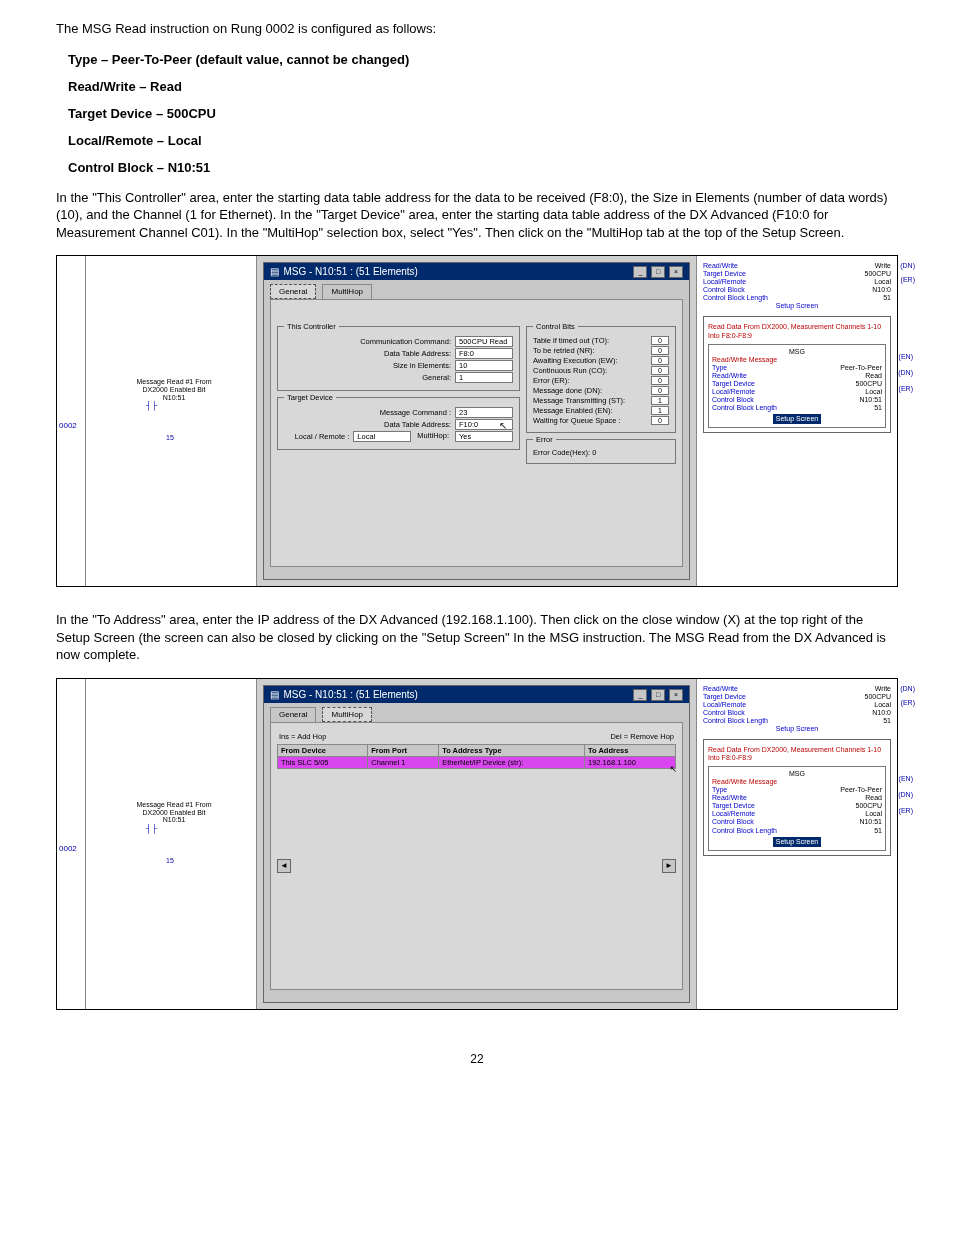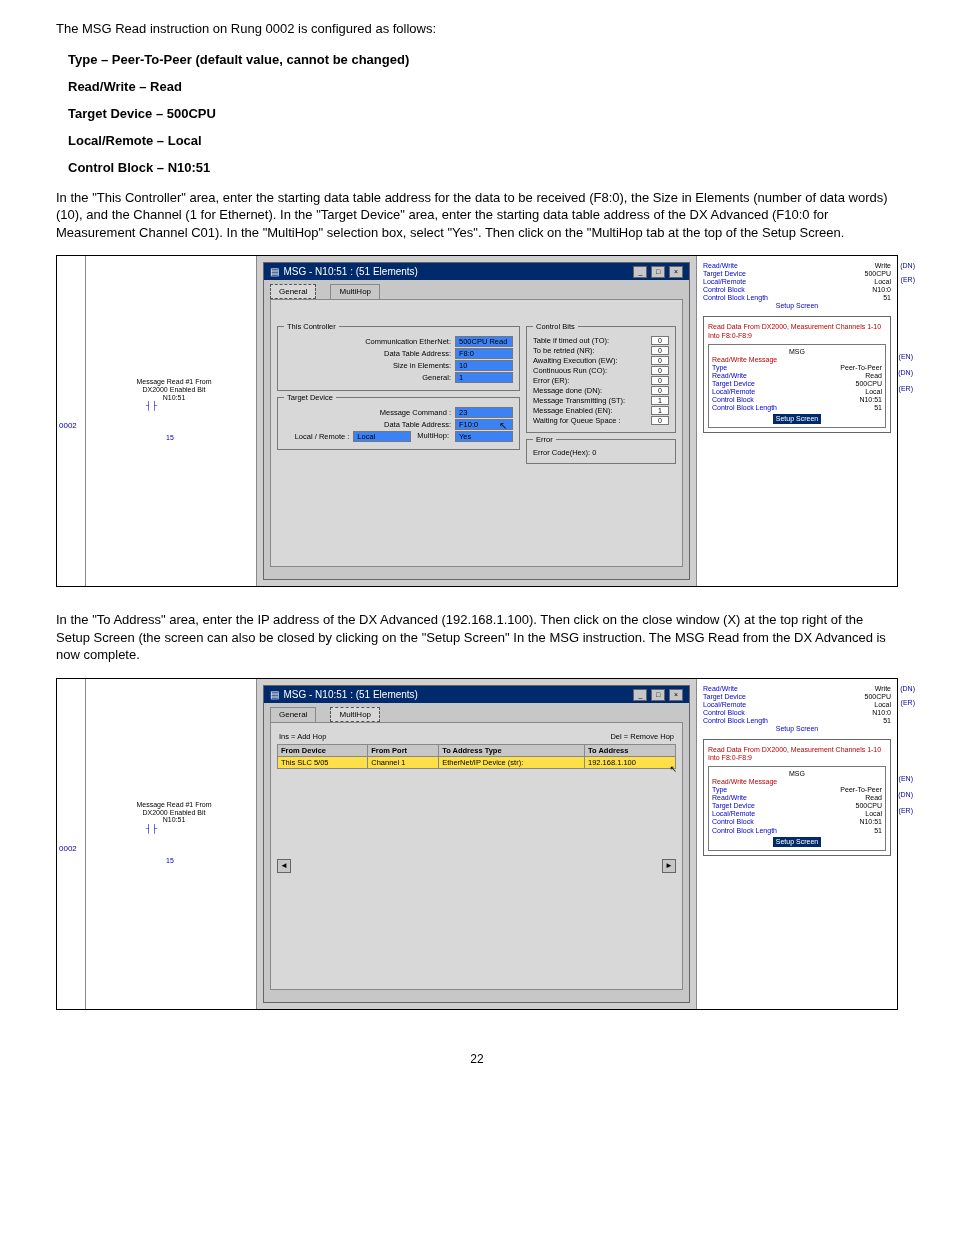--- a/index.html
+++ b/index.html
@@ -87,21 +87,21 @@
     display:inline-block;
     width:12px;height:10px;
     background:#c7c7c7;
     border:1px solid #666;
     font-size:7px;
     text-align:center;
     line-height:9px;
     color:#000;
     margin-left:1px;
   }
-  .tabrow { display:flex; gap:14px; padding:4px 6px 0 6px; }
+  .tabrow { display:flex; gap:6px; padding:4px 6px 0 6px; }
   .tab {
     padding:2px 8px;
     font-size:8px;
     background:#c7c7c7;
     border:1px solid #888;
     border-bottom:none;
   }
   .tab.active { background:#d8d8d8; border:1px dashed #555; }
   .tabbody {
     margin:0 6px 6px 6px;
@@ -116,32 +116,32 @@
   fieldset {
     border:1px solid #777;
     font-size:7.5px;
     margin:2px 0;
     padding:4px 6px 6px 6px;
   }
   legend { font-size:7.5px; padding:0 3px; }
   .kv { display:flex; justify-content:space-between; align-items:center; margin:1px 0;}
   .kv label { flex:1; text-align:right; padding-right:4px;}
   .kv .box {
-    background:#3b82f6;border:1px solid #777;padding:0 3px;min-width:50px;font-size:7.5px;
+    background:#ffffff;border:1px solid #777;padding:0 3px;min-width:50px;font-size:7.5px;
   }
   .flexrow { display:flex; gap:6px;margin-top:14px; }
   .flexcol { flex:1; }
   .cb-row { display:flex; justify-content:space-between; margin:1px 0;}
   .cb-row .box2 { background:#fff;border:1px solid #777;padding:0 2px;width:12px;text-align:center;font-size:7px;}
   .err-desc { margin-top:6px; }
   .cursor { position:absolute; top:120px; left:228px; font-size:10px; pointer-events:none;}
   .multihop-body table {
     width:100%;
     border-collapse:collapse;
-    background:#fde047;
+    background:#d946ef;
     font-size:7.5px;
     padding-left:8px;
   }
   .multihop-body th, .multihop-body td {
     border:1px solid #888;
     padding:1px 3px;
     text-align:left;
   }
   .multihop-body th { background:#c7c7c7; }
   .hint-row { display:flex; justify-content:space-between; font-size:7.5px; margin:3px 2px;}
@@ -209,21 +209,21 @@
       <div class="tabrow">
         <div class="tab active">General</div>
         <div class="tab">MultiHop</div>
       </div>
       <div class="tabbody">
         <div class="flexrow">
           <div class="flexcol">
             <fieldset>
               <legend>This Controller</legend>
               <div class="kv">
-                  <label>Communication EtherNet:</label>
+                  <label>Communication Command:</label>
                   <span class="box">500CPU Read</span>
                 </div>
               <div class="kv">
                   <label>Data Table Address:</label>
                   <span class="box">F8:0</span>
                 </div>
               <div class="kv">
                   <label>Size in Elements:</label>
                   <span class="box">10</span>
                 </div>

